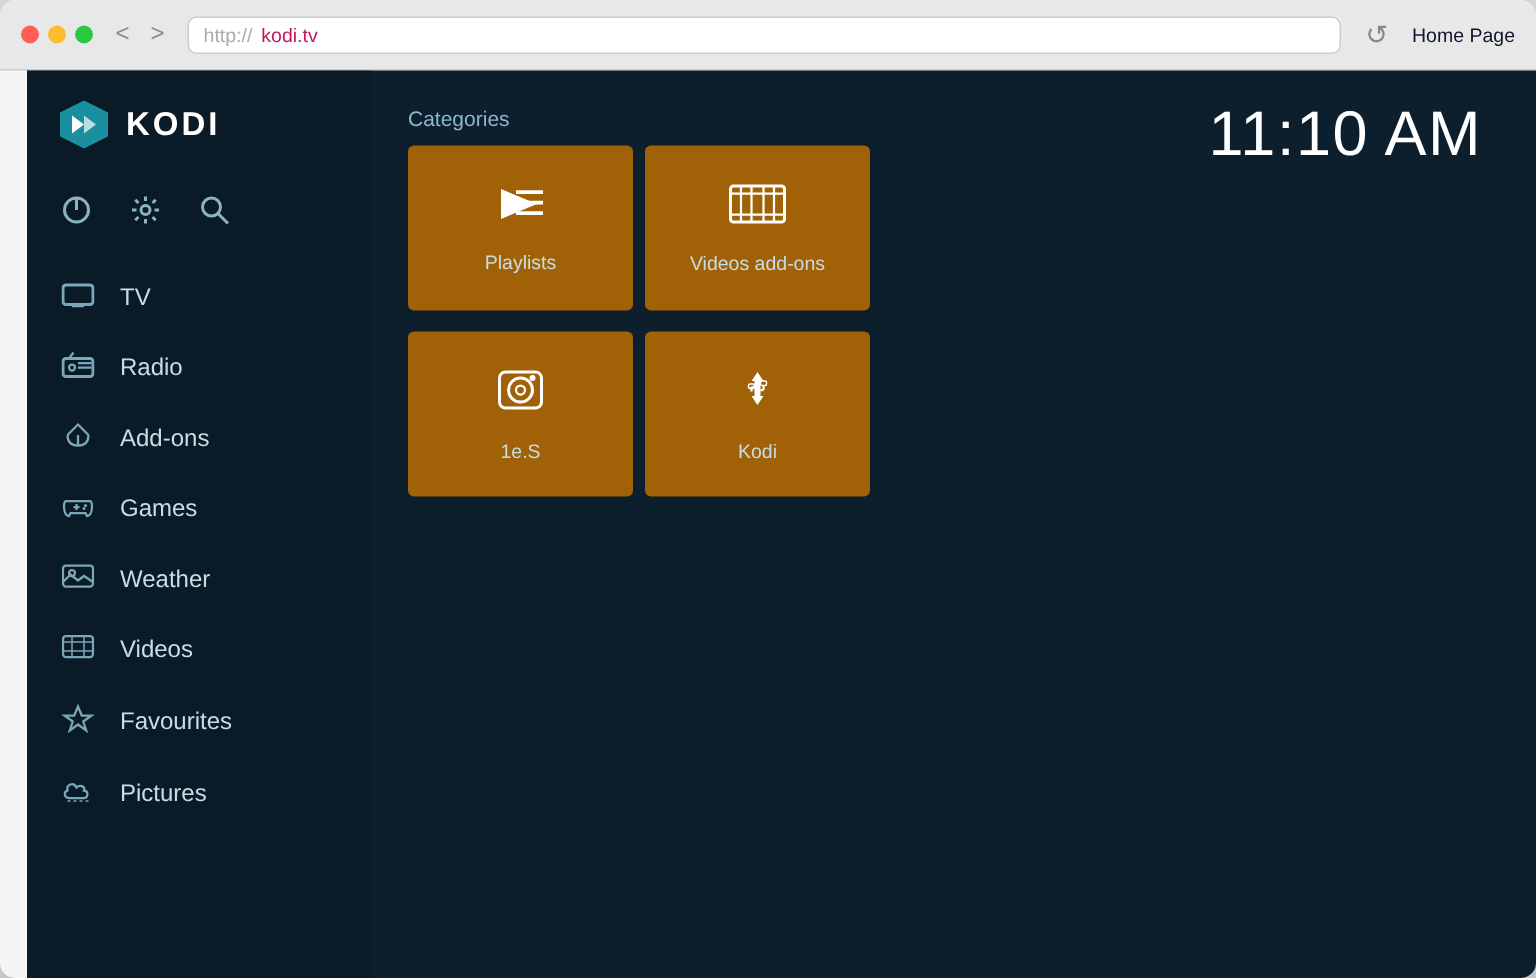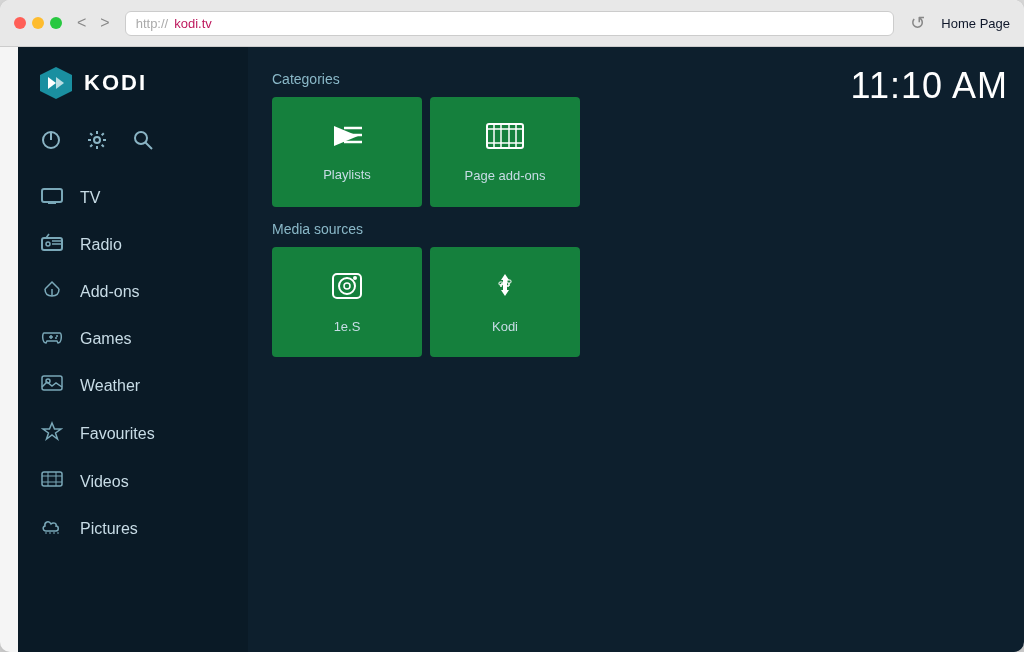--- a/index.html
+++ b/index.html
@@ -184,44 +184,44 @@
     .main-content {
       flex: 1;
       padding: 20px 24px;
       position: relative;
       overflow: hidden;
     }
 
     .time-display {
       position: absolute;
       top: 18px;
-      right: 16px;
+      right: 36px;
       color: white;
-      font-size: 36px;
+      font-size: 42px;
       font-weight: 300;
       letter-spacing: 1px;
     }
 
     .section-label {
       color: #8ab8c8;
       font-size: 14px;
       margin-bottom: 10px;
       margin-top: 4px;
     }
 
     .grid-row {
       display: flex;
       gap: 8px;
       margin-bottom: 14px;
     }
 
     .grid-tile {
       width: 150px;
       height: 110px;
-      background: #15803d;
+      background: #a16207;
       border-radius: 4px;
       display: flex;
       flex-direction: column;
       align-items: center;
       justify-content: center;
       gap: 10px;
       cursor: pointer;
       transition: background 0.2s;
     }
 
@@ -352,38 +352,38 @@
               <rect x="1" y="2" width="20" height="14" rx="2" stroke="#7aa8b8" stroke-width="1.5" fill="none"></rect>
               <circle cx="7" cy="7" r="2" stroke="#7aa8b8" stroke-width="1.5" fill="none"></circle>
               <path d="M1 13 L6 8 L11 12 L15 9 L21 13" stroke="#7aa8b8" stroke-width="1.5" fill="none"></path>
             </svg>
           </span>
           <span class="nav-item-label">Weather</span>
         </div>
 
         <div class="nav-item">
           <span class="nav-item-icon">
-            <svg width="22" height="20" viewBox="0 0 22 20" fill="none">
-              <polygon points="11,2 13.5,8 20,8 14.5,12 16.5,18 11,14 5.5,18 7.5,12 2,8 8.5,8" stroke="#7aa8b8" stroke-width="1.5" fill="none"></polygon>
-            </svg>
-          </span>
-          <span class="nav-item-label">Favourites</span>
-        </div>
-
-        <div class="nav-item">
-          <span class="nav-item-icon">
             <svg width="22" height="18" viewBox="0 0 22 18" fill="none">
               <rect x="1" y="2" width="20" height="14" rx="2" stroke="#7aa8b8" stroke-width="1.5" fill="none"></rect>
               <line x1="1" y1="6" x2="21" y2="6" stroke="#7aa8b8" stroke-width="1"></line>
               <line x1="1" y1="12" x2="21" y2="12" stroke="#7aa8b8" stroke-width="1"></line>
               <line x1="7" y1="2" x2="7" y2="16" stroke="#7aa8b8" stroke-width="1"></line>
               <line x1="15" y1="2" x2="15" y2="16" stroke="#7aa8b8" stroke-width="1"></line>
             </svg>
           </span>
           <span class="nav-item-label">Videos</span>
+        </div>
+
+        <div class="nav-item">
+          <span class="nav-item-icon">
+            <svg width="22" height="20" viewBox="0 0 22 20" fill="none">
+              <polygon points="11,2 13.5,8 20,8 14.5,12 16.5,18 11,14 5.5,18 7.5,12 2,8 8.5,8" stroke="#7aa8b8" stroke-width="1.5" fill="none"></polygon>
+            </svg>
+          </span>
+          <span class="nav-item-label">Favourites</span>
         </div>
 
         <div class="nav-item">
           <span class="nav-item-icon">
             <svg width="22" height="18" viewBox="0 0 22 18" fill="none">
               <path d="M5 14 C2 14 1 10 4 9 C3 5 8 3 10 7 C12 5 16 6 15 9 C18 9 18 14 15 14 Z" stroke="#7aa8b8" stroke-width="1.5" fill="none"></path>
               <line x1="4" y1="16" x2="18" y2="16" stroke="#7aa8b8" stroke-width="1" stroke-dasharray="2,2"></line>
             </svg>
           </span>
           <span class="nav-item-label">Pictures</span>
@@ -416,27 +416,26 @@
               <svg width="38" height="30" viewBox="0 0 38 30" fill="none">
                 <rect x="1" y="3" width="36" height="24" rx="2" stroke="white" stroke-width="2" fill="none"></rect>
                 <line x1="1" y1="8" x2="37" y2="8" stroke="white" stroke-width="1.5"></line>
                 <line x1="1" y1="22" x2="37" y2="22" stroke="white" stroke-width="1.5"></line>
                 <line x1="8" y1="3" x2="8" y2="27" stroke="white" stroke-width="1.5"></line>
                 <line x1="15" y1="3" x2="15" y2="27" stroke="white" stroke-width="1.5"></line>
                 <line x1="23" y1="3" x2="23" y2="27" stroke="white" stroke-width="1.5"></line>
                 <line x1="30" y1="3" x2="30" y2="27" stroke="white" stroke-width="1.5"></line>
               </svg>
             </span>
-            <span class="tile-label">Page add-ons</span>
+            <span class="tile-label">Videos add-ons</span>
           </div>
         </div>
       </div>
 
       <div>
-        <div class="section-label">Media sources</div>
         <div class="grid-row">
 
 
 
           <div class="grid-tile">
             <span class="tile-icon">
               <svg width="32" height="32" viewBox="0 0 32 32" fill="none">
                 <rect x="2" y="4" width="28" height="24" rx="4" stroke="white" stroke-width="2" fill="none"></rect>
                 <circle cx="16" cy="16" r="8" stroke="white" stroke-width="2" fill="none"></circle>
                 <circle cx="16" cy="16" r="3" stroke="white" stroke-width="1.5" fill="none"></circle>

